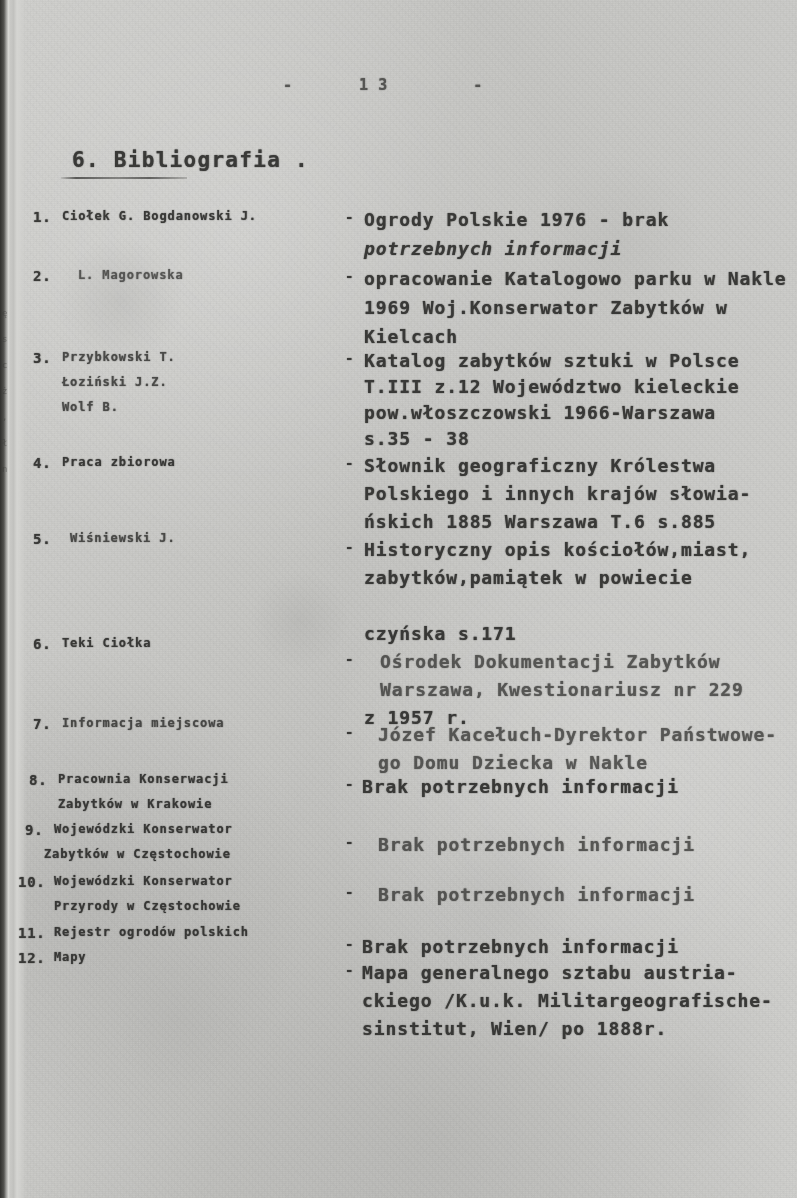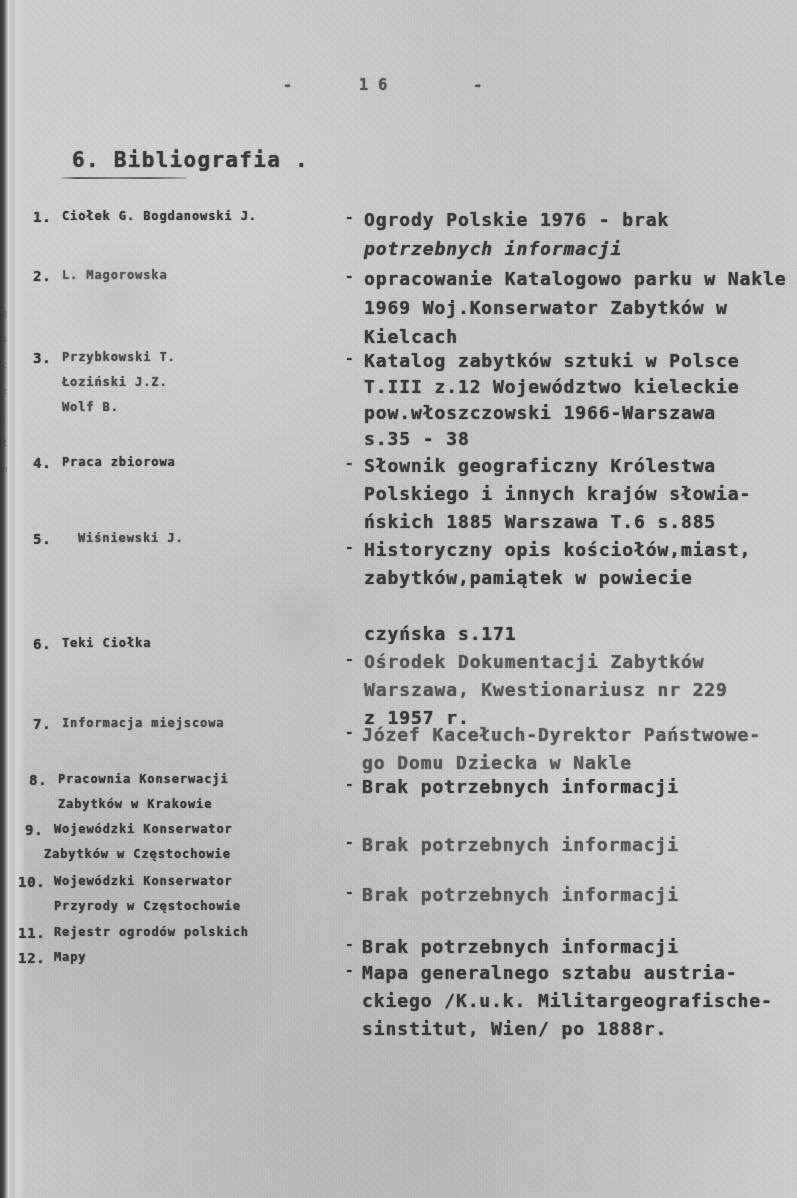--- a/index.html
+++ b/index.html
@@ -120,41 +120,41 @@
     letter-spacing: 0.9px;
   }
   .dash {
     font-size: 14px;
   }
   .desc {
     font-size: 18px;
     letter-spacing: 0.9px;
   }
   .faint { opacity: 0.80; }
-  .fainter { opacity: 0.72; }
+  .fainter { opacity: 0.72; margin-left: 16px; }
 </style>
 </head>
 <body>
 
 <div class="page">
 
   <div class="grain"></div>
   <div class="blotch"></div>
 
   <div class="gutter"></div>
   <div class="gutter-paper"></div>
   <div class="showthrough" style="top:300px;">ę
 s
 c
 ż
 ,
 ł
 n</div>
 
-  <div class="ink pageno">-   16    -</div>
+  <div class="ink pageno">-   13    -</div>
 
   <div class="ink heading">6. Bibliografia .</div>
   <div class="heading-rule"></div>
 
   <div class="ink entry-num" style="top:209px; left:33px;">1.</div>
   <div class="ink entry-src" style="top:209px; left:62px;">Ciołek G. Bogdanowski J.</div>
   <div class="ink dash" style="top:209px; left:345px;">-</div>
   <div class="ink desc" style="top:209px; left:364px;">Ogrody Polskie 1976 - brak</div>
   <div class="ink desc" style="top:238px; left:364px;font-style:italic;">potrzebnych informacji</div>
 
@@ -176,21 +176,21 @@
   <div class="ink desc" style="top:428px; left:364px;">s.35 - 38</div>
 
   <div class="ink entry-num" style="top:455px; left:33px;">4.</div>
   <div class="ink entry-src" style="top:455px; left:62px;">Praca zbiorowa</div>
   <div class="ink dash" style="top:455px; left:345px;">-</div>
   <div class="ink desc" style="top:455px; left:364px;">Słownik geograficzny Królestwa</div>
   <div class="ink desc" style="top:483px; left:364px;">Polskiego i innych krajów słowia-</div>
   <div class="ink desc" style="top:511px; left:364px;">ńskich 1885 Warszawa T.6 s.885</div>
 
   <div class="ink entry-num" style="top:531px; left:33px;">5.</div>
-  <div class="ink entry-src faint" style="top:531px; left:70px;padding-left:8px;">Wiśniewski J.</div>
+  <div class="ink entry-src faint" style="top:531px; left:62px;padding-left:8px;">Wiśniewski J.</div>
   <div class="ink dash" style="top:539px; left:345px;">-</div>
   <div class="ink desc" style="top:539px; left:364px;">Historyczny opis kościołów,miast,</div>
   <div class="ink desc" style="top:567px; left:364px;">zabytków,pamiątek w powiecie</div>
   <div class="ink desc" style="top:623px; left:364px;">czyńska s.171</div>
 
   <div class="ink entry-num" style="top:636px; left:33px;">6.</div>
   <div class="ink entry-src" style="top:636px; left:62px;">Teki Ciołka</div>
   <div class="ink dash" style="top:651px; left:345px;">-</div>
   <div class="ink desc fainter" style="top:651px; left:364px;">Ośrodek Dokumentacji Zabytków</div>
   <div class="ink desc fainter" style="top:679px; left:364px;">Warszawa, Kwestionariusz nr 229</div>

